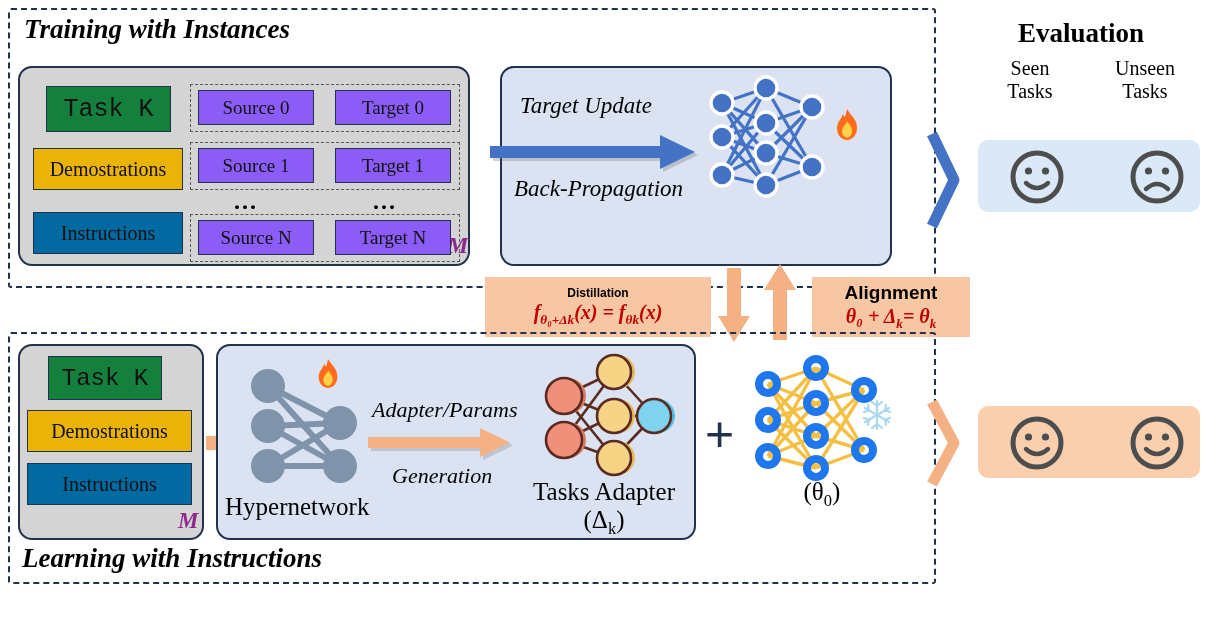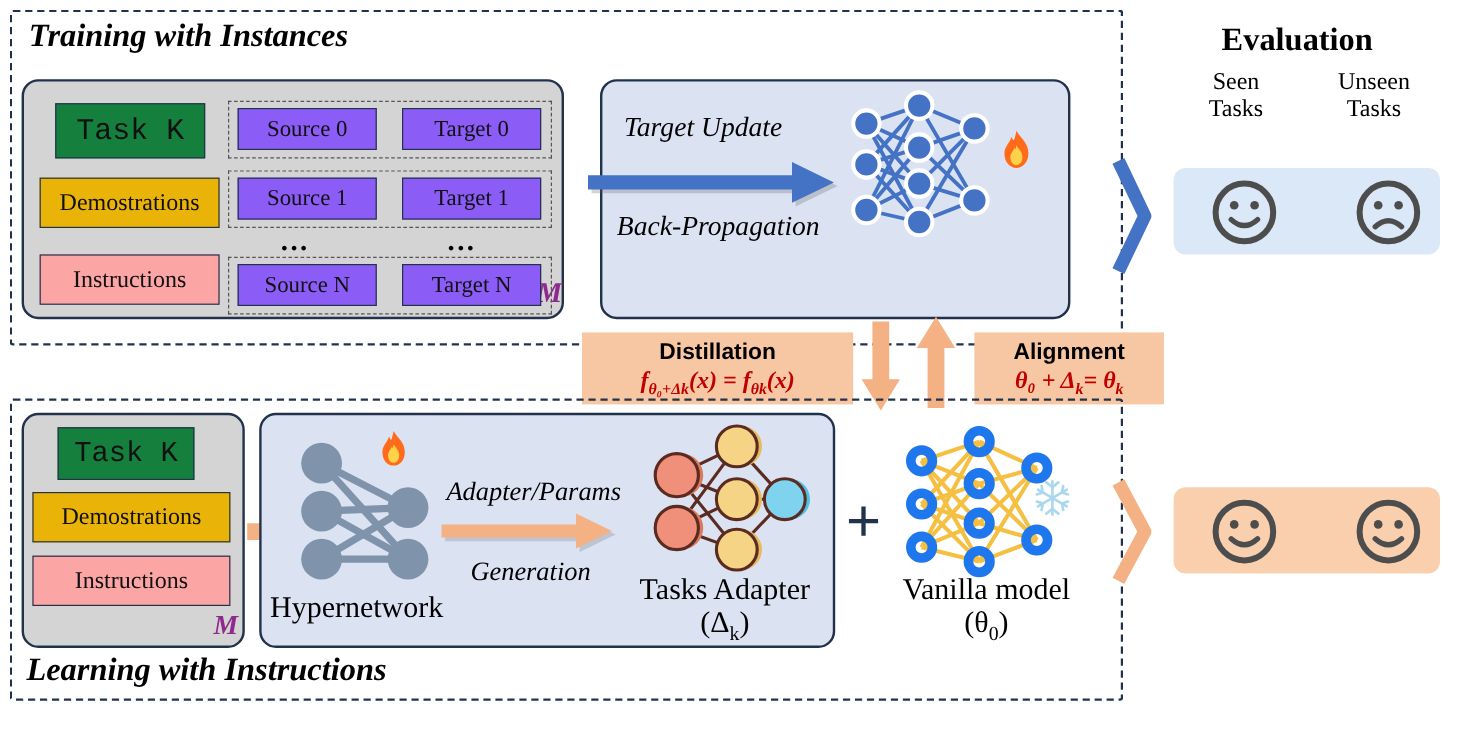--- a/index.html
+++ b/index.html
@@ -11,21 +11,21 @@
   
   .card{position:absolute;box-sizing:border-box;border:2px solid #22324d;border-radius:14px;}
   .card-gray{background:#d4d4d4;}
   .card-blue{background:#dbe3f3;}
   
   .lbox{position:absolute;box-sizing:border-box;border:1.6px solid #22324d;
         display:flex;align-items:center;justify-content:center;
         font-family:"Liberation Serif", serif;color:#111;}
   .lbox.white{background:#15803d;font-family:Liberation Mono, monospace;}
   .lbox.yellow{background:#eab308;}
-  .lbox.green{background:#fca5a5;}
+  .lbox.green{background:#0369a1;}
   .lbox.blue{background:#8b5cf6;}
   .dashbox{position:absolute;box-sizing:border-box;border:1.6px dashed #555;}
   
   .sec-title{font-style:italic;font-weight:bold;font-family:"Liberation Serif",serif;
              color:#000;white-space:nowrap;}
   .serif-it{font-style:italic;font-family:"Liberation Serif",serif;white-space:nowrap;}
   .serif{font-family:"Liberation Serif",serif;white-space:nowrap;}
   .sans-b{font-family:"Liberation Sans",sans-serif;font-weight:bold;white-space:nowrap;}
   .mlabel{font-family:"Liberation Serif",serif;font-style:italic;color:#8e2a8e;font-weight:bold;}
   .dots{font-family:"Liberation Serif",serif;font-weight:bold;letter-spacing:2px;}
@@ -160,21 +160,21 @@
 <div class="abs" style="left:1128px;top:148px;">
   <svg width="58" height="58" viewBox="0 0 58 58">
     <circle cx="29" cy="29" r="24" stroke="#4d4d4d" stroke-width="5" fill="none"></circle>
     <circle cx="20.5" cy="23" r="3.6" fill="#4d4d4d"></circle>
       <circle cx="37.5" cy="23" r="3.6" fill="#4d4d4d"></circle>
     <path d="M18 41 Q29 31 40 41" stroke="#4d4d4d" stroke-width="4.4" fill="none" stroke-linecap="round"></path>
   </svg>
 </div>
 
 <div class="onote" style="left:485px;top:277px;width:226px;height:60px;">
-  <div class="t1" style="font-size:19px;">Distillation</div>
+  <div class="t1" style="font-size:12px;">Distillation</div>
   <div class="t2" style="font-size:20px;margin-top:1px;">
     <span>f</span><sub><span>θ₀+Δ</span><span>k</span></sub><span>(x) = f</span><sub><span>θ</span><span>k</span></sub><span>(x)</span>
   </div>
 </div>
 
 <div class="onote" style="left:812px;top:277px;width:158px;height:60px;">
   <div class="t1" style="font-size:19px;">Alignment</div>
   <div class="t2" style="font-size:20px;margin-top:1px;">
     <span>θ₀ + Δ</span><sub>k</sub><span>= θ</span><sub>k</sub>
   </div>
@@ -335,21 +335,20 @@
       <line x1="25" y1="21.6" x2="26" y2="27"></line>
         <line x1="25" y1="21.6" x2="30" y2="20"></line>
       <line x1="9" y1="21.6" x2="4" y2="20"></line>
         <line x1="9" y1="21.6" x2="8" y2="27"></line>
       <line x1="25" y1="12.4" x2="30" y2="14"></line>
         <line x1="25" y1="12.4" x2="26" y2="7"></line>
     </g>
   </svg>
 </div>
 <div class="serif abs" style="left:742px;top:478px;font-size:25px;text-align:center;width:160px;line-height:1.12;">
-  <div>Vanilla model</div>
   <div>
     <span>(θ</span><sub>0</sub><span>)</span>
   </div>
 </div>
 
 <div class="sec-title abs" style="left:22px;top:543px;font-size:27px;">Learning with Instructions</div>
 
 <div class="abs" style="left:928px;top:398px;">
   <svg width="34" height="90" viewBox="0 0 34 90">
     <path d="M4 4 L26 45 L4 86" stroke="#f4b183" stroke-width="11" fill="none" stroke-linejoin="round"></path>

